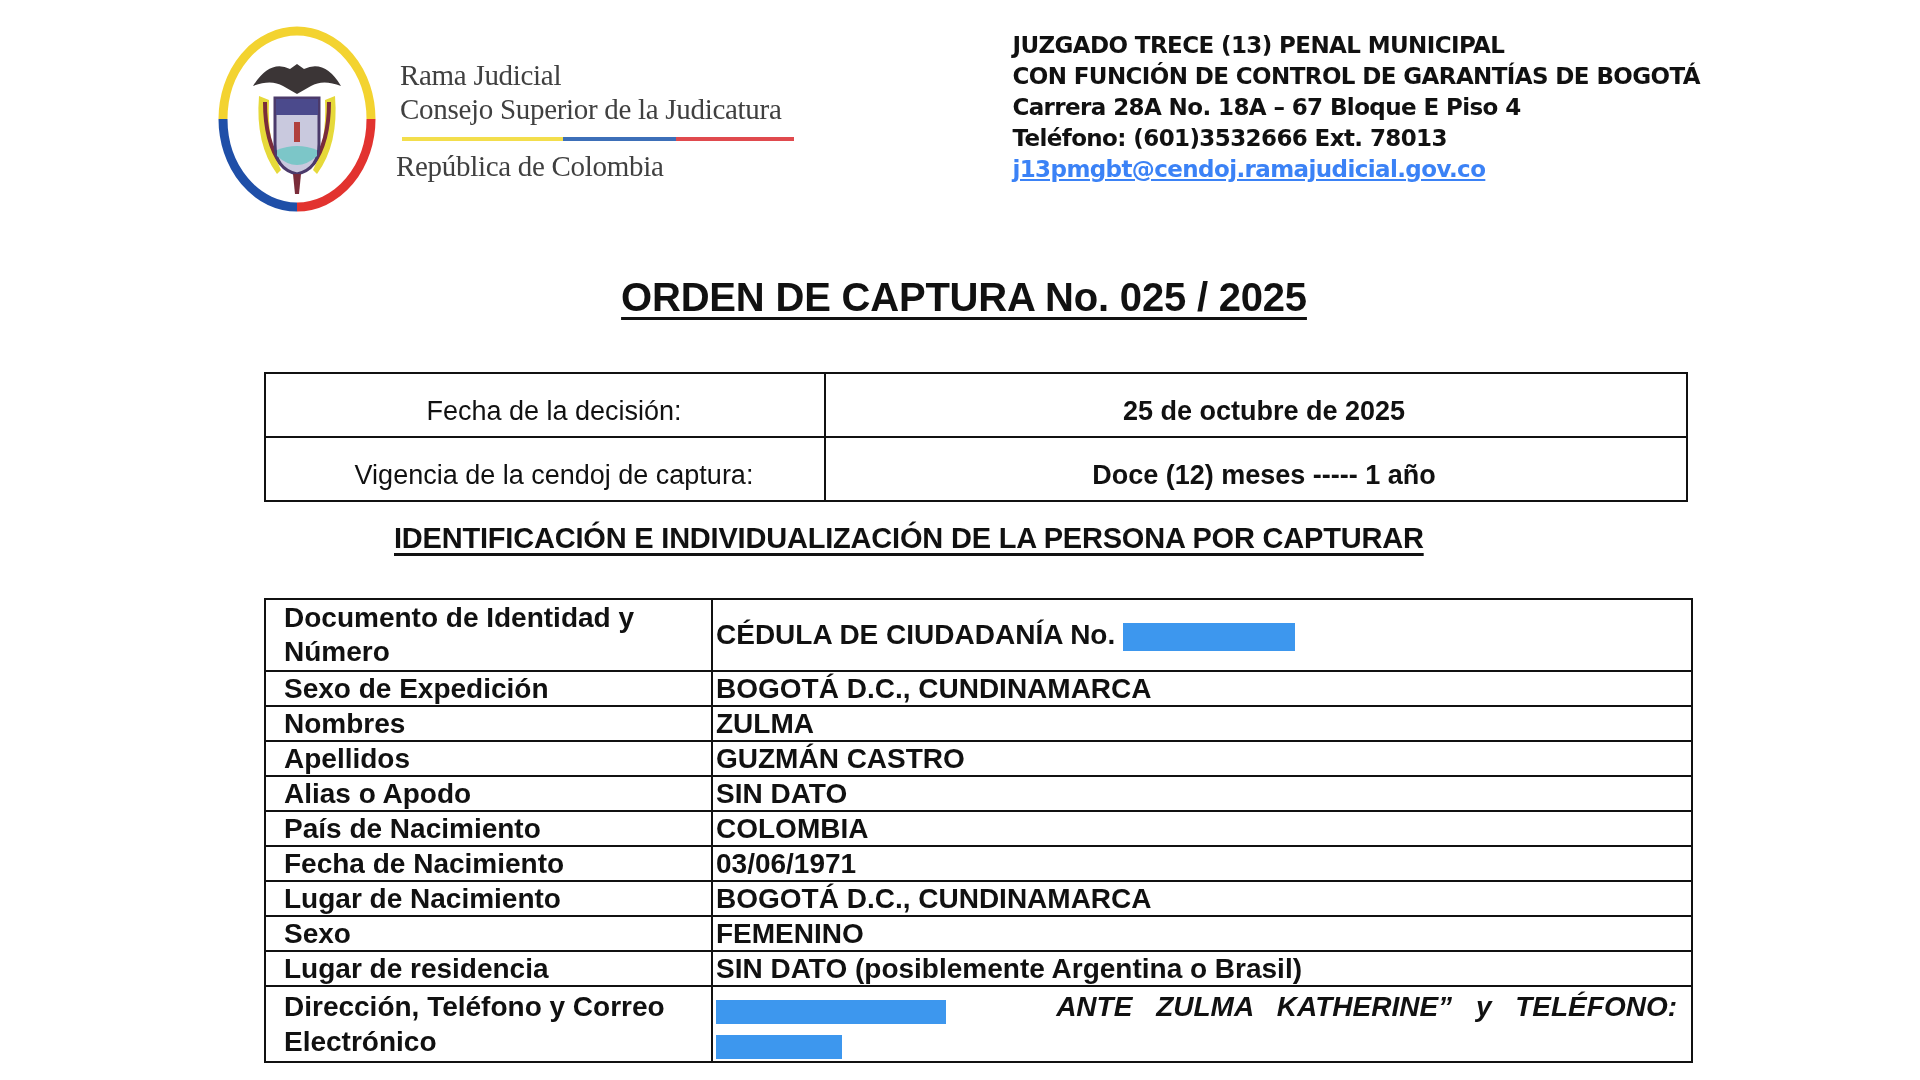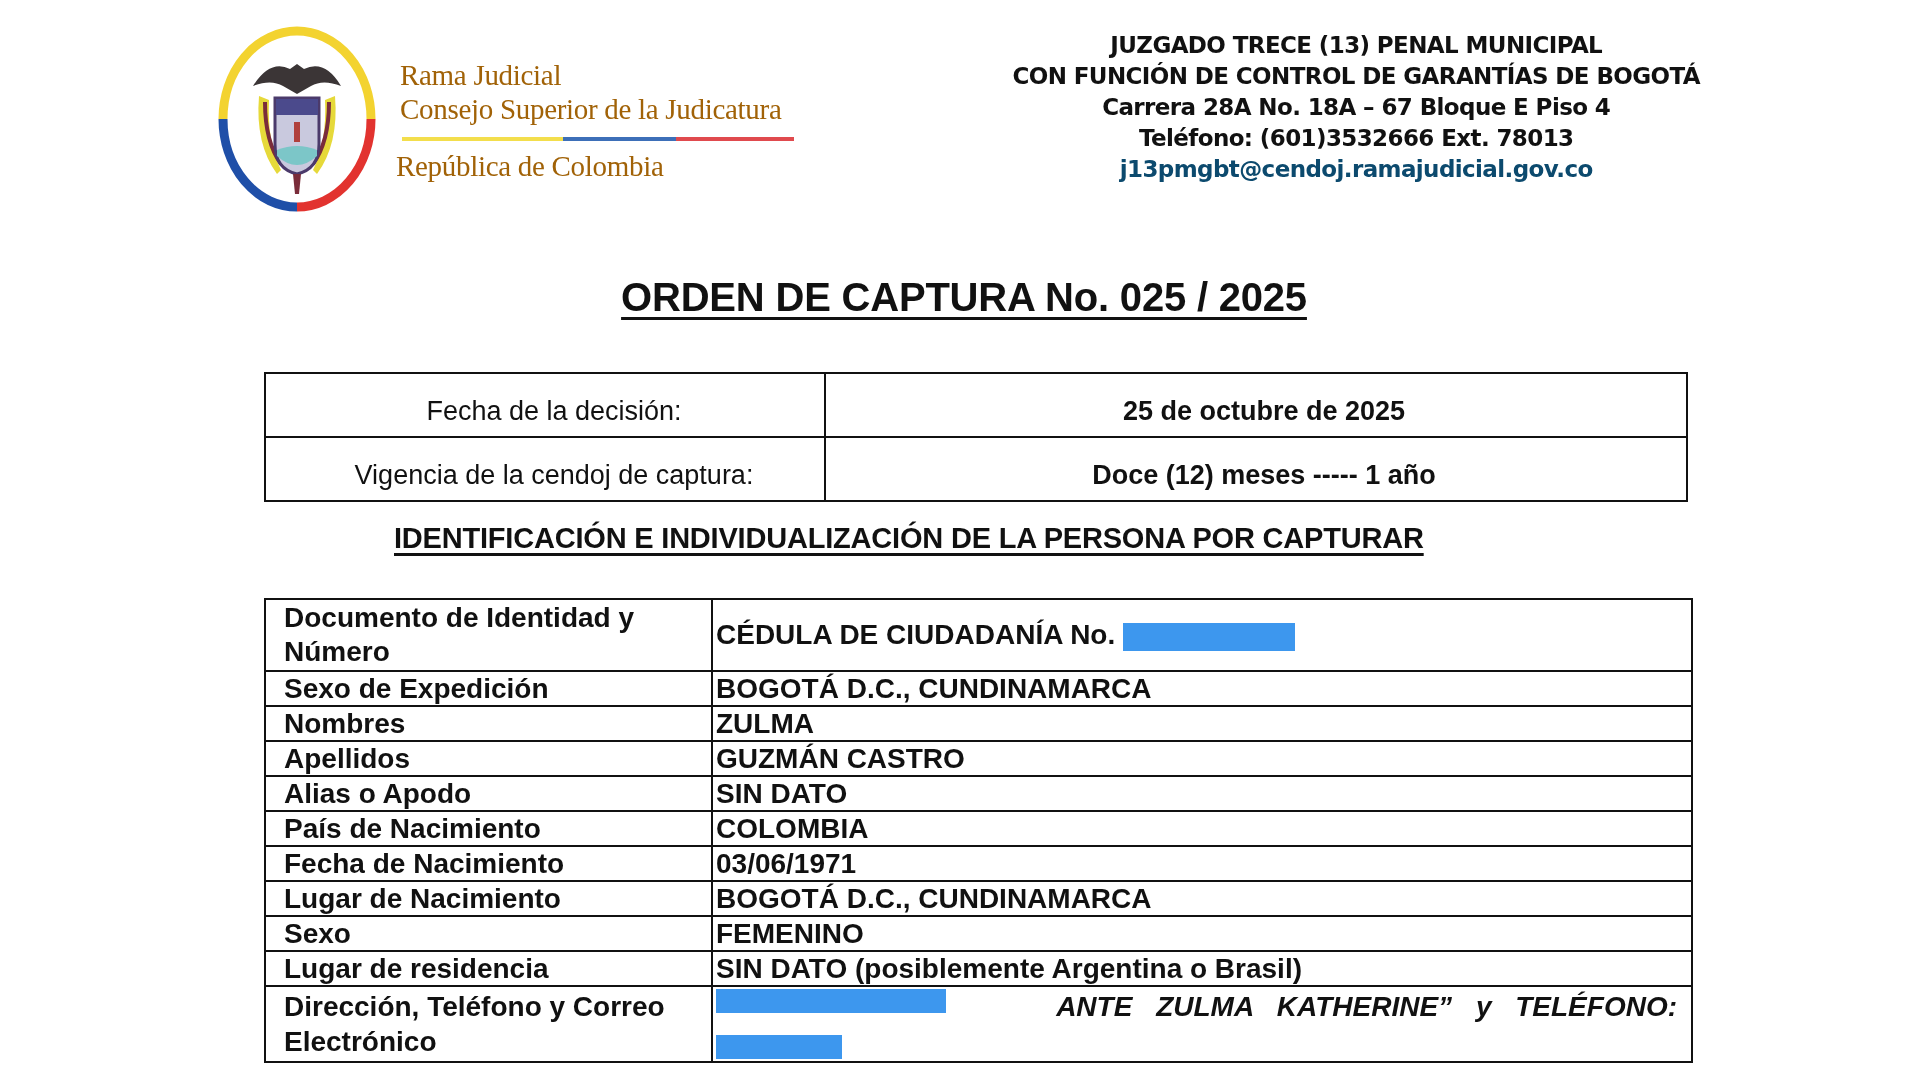--- a/index.html
+++ b/index.html
@@ -1,27 +1,27 @@
 <!DOCTYPE html>
 <html><head>
 <meta charset="utf-8">
 <style>
   html, body { margin:0; padding:0; }
   body { width:1920px; height:1080px; background:#ffffff; position:relative; overflow:hidden; font-family:"Liberation Sans", sans-serif; color:#111; }
   .abs { position:absolute; }
   
   #logo { left:215px; top:24px; width:165px; height:190px; }
-  #logo-text { left:400px; top:58px; font-family:"Liberation Serif", serif; color:#a16207; }
+  #logo-text { left:400px; top:58px; font-family:"Liberation Serif", serif; color:#404040; }
   #logo-text .l1 { font-size:29px; line-height:34px; letter-spacing:-0.3px; }
   #logo-text .l2 { font-size:29px; line-height:34px; letter-spacing:-0.3px; }
   #logo-text .bar { width:392px; height:4px; margin:11px 0 8px 2px; background:linear-gradient(90deg,#f3de4c 0%,#f3de4c 41%,#3d6fb8 41%,#3d6fb8 70%,#e04a4e 70%,#e04a4e 100%); }
   #logo-text .l3 { font-size:29px; line-height:34px; letter-spacing:-0.3px; margin-left:-4px; }
   
-  #court { right:220px; top:30px; text-align:center; font-family:"DejaVu Sans", sans-serif; font-weight:bold; font-size:23px; line-height:31px; letter-spacing:-0.6px; color:#111; }
-  #court .email { color:#0c4a6e; }
+  #court { right:220px; top:30px; text-align:left; font-family:"DejaVu Sans", sans-serif; font-weight:bold; font-size:23px; line-height:31px; letter-spacing:-0.6px; color:#111; }
+  #court .email { color:#3b82f6; text-decoration:underline; }
   
   #title { left:0; width:1928px; top:275px; text-align:center; font-weight:bold; font-size:40px; text-decoration:underline; text-underline-offset:6px; text-decoration-thickness:3px; letter-spacing:-0.2px; }
   
   #t1 { left:264px; top:372px; width:1424px; border-collapse:collapse; }
   #t1 td { border:2.5px solid #111; height:50px; padding:12px 0 0 18px; font-size:27px;text-align:center; }
   #t1 td.k { width:540px; }
   #t1 td.v { font-weight:bold; padding-left:16px; }
   
   #sec { left:394px; top:522px; font-weight:bold; font-size:29px; text-decoration:underline; text-underline-offset:5px; text-decoration-thickness:2.5px; letter-spacing:-0.2px;text-align:center; }
   
@@ -129,21 +129,21 @@
     <td class="k">Sexo</td>
     <td class="v">FEMENINO</td>
   </tr>
   <tr>
     <td class="k">Lugar de residencia</td>
     <td class="v">SIN DATO (posiblemente Argentina o Brasil)</td>
   </tr>
   <tr class="last">
     <td class="k">Dirección, Teléfono y Correo Electrónico</td>
     <td class="v">
-      <div style="display:flex;align-items:flex-start;justify-content:space-between;padding-right:14px;">
+      <div style="display:flex;align-items:flex-end;justify-content:space-between;padding-right:14px;">
         <span class="redact" style="width:230px;height:24px;flex:none;"></span>
         <span class="italic-run">ANTE ZULMA KATHERINE” y TELÉFONO:</span>
       </div>
       <span class="redact" style="width:126px;height:24px;margin-top:6px;"></span>
     </td>
   </tr>
 </tbody>
     </table>
 </div>
 

